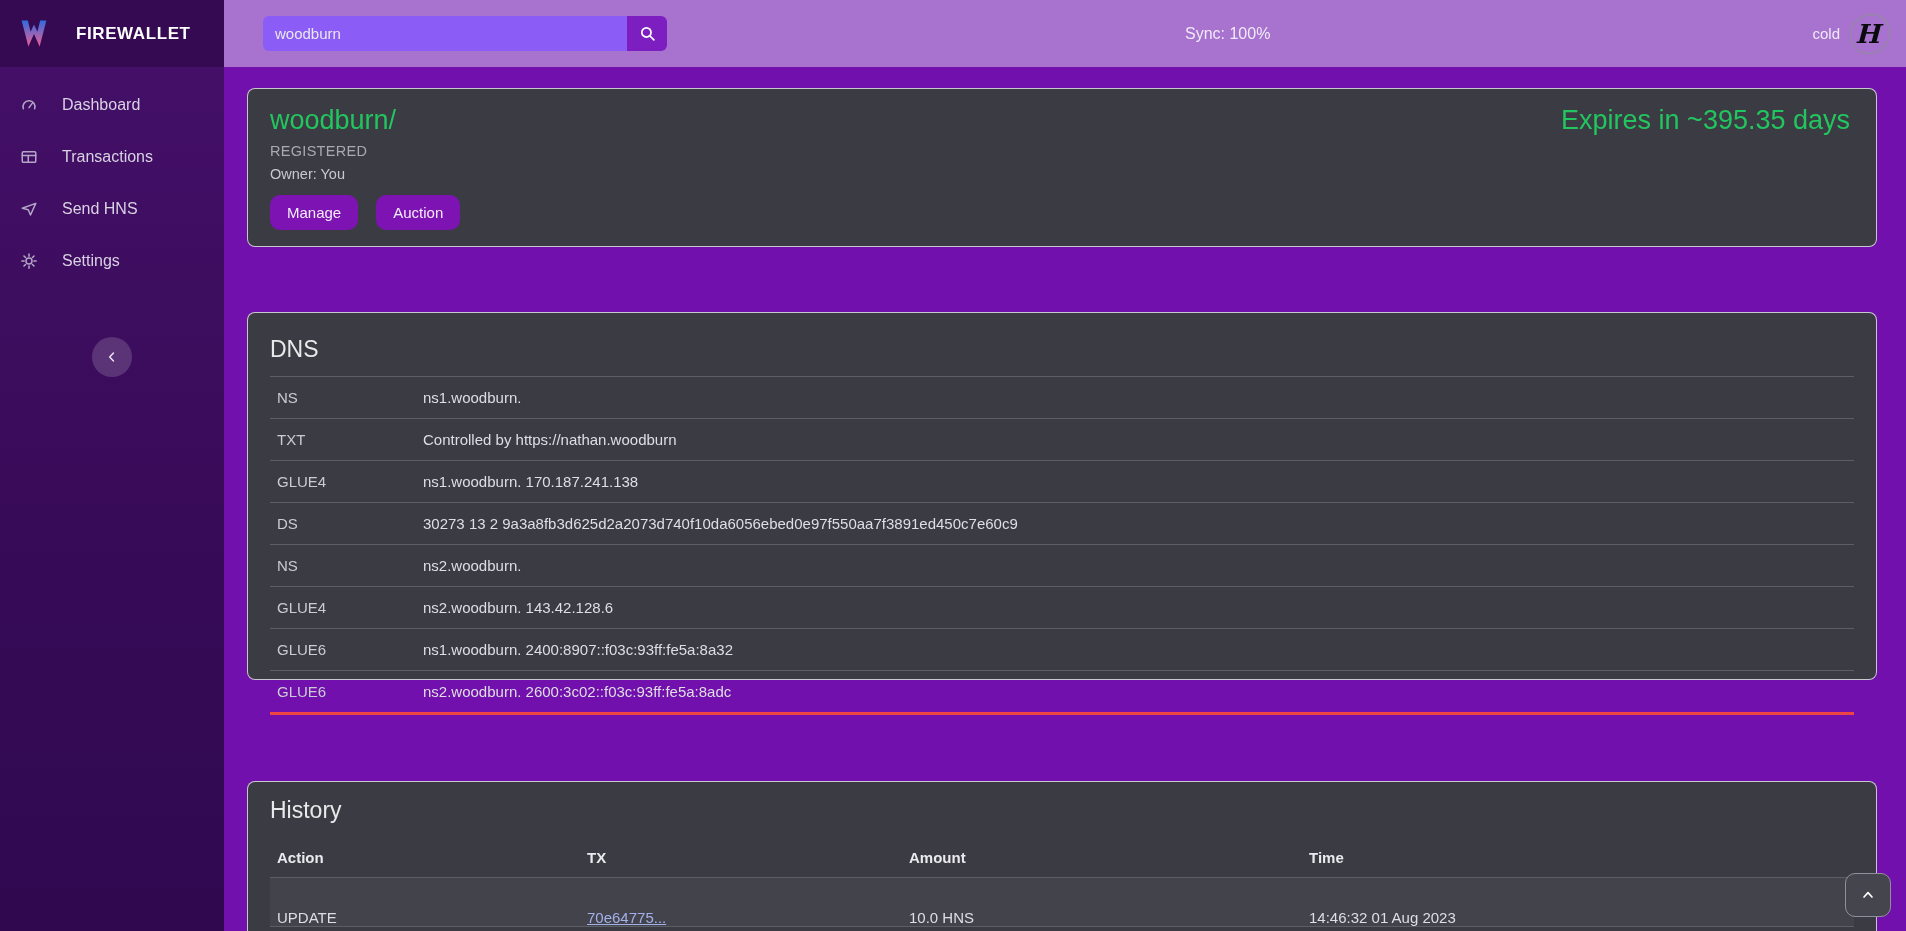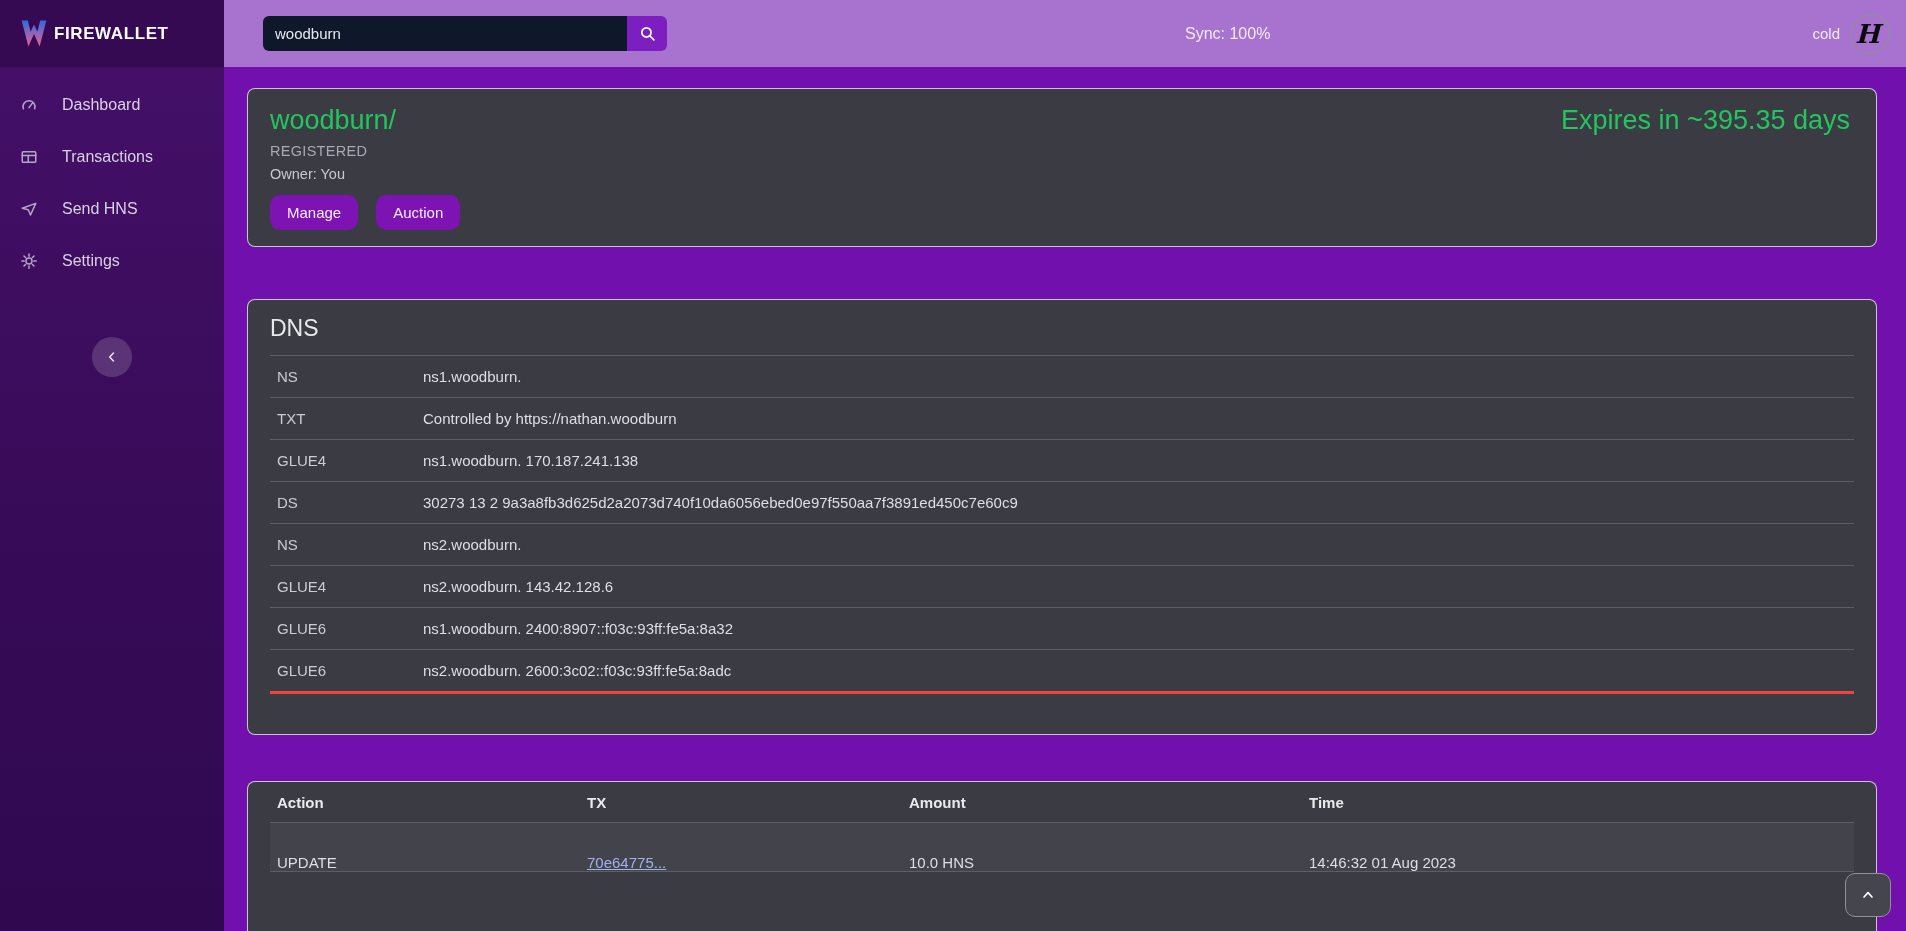--- a/index.html
+++ b/index.html
@@ -5,51 +5,51 @@
   html,body{margin:0;padding:0;}
   body{
     width:1906px;height:931px;overflow:hidden;position:relative;
     background:#7110ac;
     font-family:"Liberation Sans",sans-serif;
     -webkit-font-smoothing:antialiased;
   }
   
   .sidebar{position:absolute;left:0;top:0;width:224px;height:931px;
     background:linear-gradient(180deg,#45106a 0%,#380b58 55%,#2f0850 100%);z-index:3;}
-  .sidebar-header{height:67px;background:#350a52;display:flex;align-items:center;padding-left:16px;gap:2px;}
+  .sidebar-header{height:67px;background:#350a52;display:flex;align-items:center;padding-left:16px;gap:24px;}
   .brand{color:#ffffff;font-weight:bold;font-size:17px;letter-spacing:.6px;}
   .nav{padding-top:12px;}
   .nav-item{display:flex;align-items:center;gap:24px;height:52px;padding-left:20px;
     color:#d9d2e3;font-size:16px;cursor:pointer;}
   .nav-item .icn{width:18px;height:18px;flex:0 0 18px;display:flex;align-items:center;justify-content:center;}
   .nav-item svg{stroke:#b4a6c6;fill:none;stroke-width:2;stroke-linecap:round;stroke-linejoin:round;}
   .collapse-btn{position:absolute;left:92px;top:337px;width:40px;height:40px;border-radius:50%;
     background:rgba(255,255,255,0.16);display:flex;align-items:center;justify-content:center;cursor:pointer;}
   .collapse-btn svg{stroke:#ece4f5;fill:none;stroke-width:2.5;stroke-linecap:round;stroke-linejoin:round;}
   
   .topbar{position:absolute;left:224px;top:0;width:1682px;height:67px;background:#a873cf;z-index:2;}
   .search-box{position:absolute;left:39px;top:16px;display:flex;height:35px;}
-  .search-input{width:340px;height:35px;background:#0f172a;border:none;outline:none;
+  .search-input{width:340px;height:35px;background:#8b5cf6;border:none;outline:none;
     border-radius:6px 0 0 6px;color:#e9e9ee;padding:0 12px;font-size:15px;font-family:inherit;}
   .search-btn{width:40px;height:35px;background:#7d1fc0;border:none;border-radius:0 6px 6px 0;
     display:flex;align-items:center;justify-content:center;cursor:pointer;}
   .search-btn svg{stroke:#ffffff;fill:none;stroke-width:2.4;stroke-linecap:round;}
   .sync{position:absolute;left:961px;top:0;height:67px;display:flex;align-items:center;
     color:#f0eaf8;font-size:16px;}
   .wallet{position:absolute;right:16px;top:0;height:67px;display:flex;align-items:center;gap:10px;
     color:#f0eaf8;font-size:15px;}
   .wallet-icon{width:38px;height:38px;border-radius:50%;border:1px solid #8f8f96;
     display:flex;align-items:center;justify-content:center;
     color:#0b0b0e;font-weight:bold;font-style:italic;font-size:26px;line-height:1;
     font-family:"DejaVu Serif",serif;transform:skewX(-4deg);}
   
   .card{position:absolute;left:247px;width:1630px;background:#3b3b43;
     border:1px solid rgba(224,224,230,0.85);border-radius:8px;color:#e8e8ea;box-sizing:border-box;}
   #name-card{top:88px;height:159px;padding:14px 22px;}
-  #dns-card{top:299px;height:436px;padding:0 22px;}
+  #dns-card{top:312px;height:368px;padding:8px 22px;}
   #history-card{top:781px;height:230px;padding:0 22px;}
   .name-title{font-size:27px;color:#22c55e;font-weight:normal;margin:2px 0 0 0;}
   .name-status{font-size:14.5px;color:#a9a9b2;margin-top:7px;letter-spacing:.3px;}
   .name-owner{font-size:14.5px;color:#c8c8d0;margin-top:7px;}
   .btn-row{margin-top:13px;display:flex;gap:18px;}
   .btn{background:#7d13b3;color:#f3edf8;border:none;border-radius:10px;
     padding:9px 17px;font-size:15px;font-family:inherit;cursor:pointer;}
   .expires{position:absolute;right:26px;top:16px;font-size:27px;color:#22c55e;}
   .card-title{font-size:23px;color:#e9e9ec;font-weight:normal;margin:15px 0 13px 0;}
   
@@ -199,20 +199,21 @@
       <span class="dns-value">ns1.woodburn. 2400:8907::f03c:93ff:fe5a:8a32</span>
     </div>
     <div class="dns-row">
       <span class="dns-type">GLUE6</span>
       <span class="dns-value">ns2.woodburn. 2600:3c02::f03c:93ff:fe5a:8adc</span>
     </div>
   </div>
 </div>
 
 <div class="card" id="history-card">
+  <div class="card-title">History</div>
   <div class="hist-header">
     <span class="c-action">Action</span>
     <span class="c-tx">TX</span>
     <span class="c-amount">Amount</span>
     <span class="c-time">Time</span>
   </div>
   <div class="hist-row stripe">
     <span class="c-action">UPDATE</span>
     <span class="c-tx"><a class="tx-link">70e64775...</a></span>
     <span class="c-amount">10.0 HNS</span>

